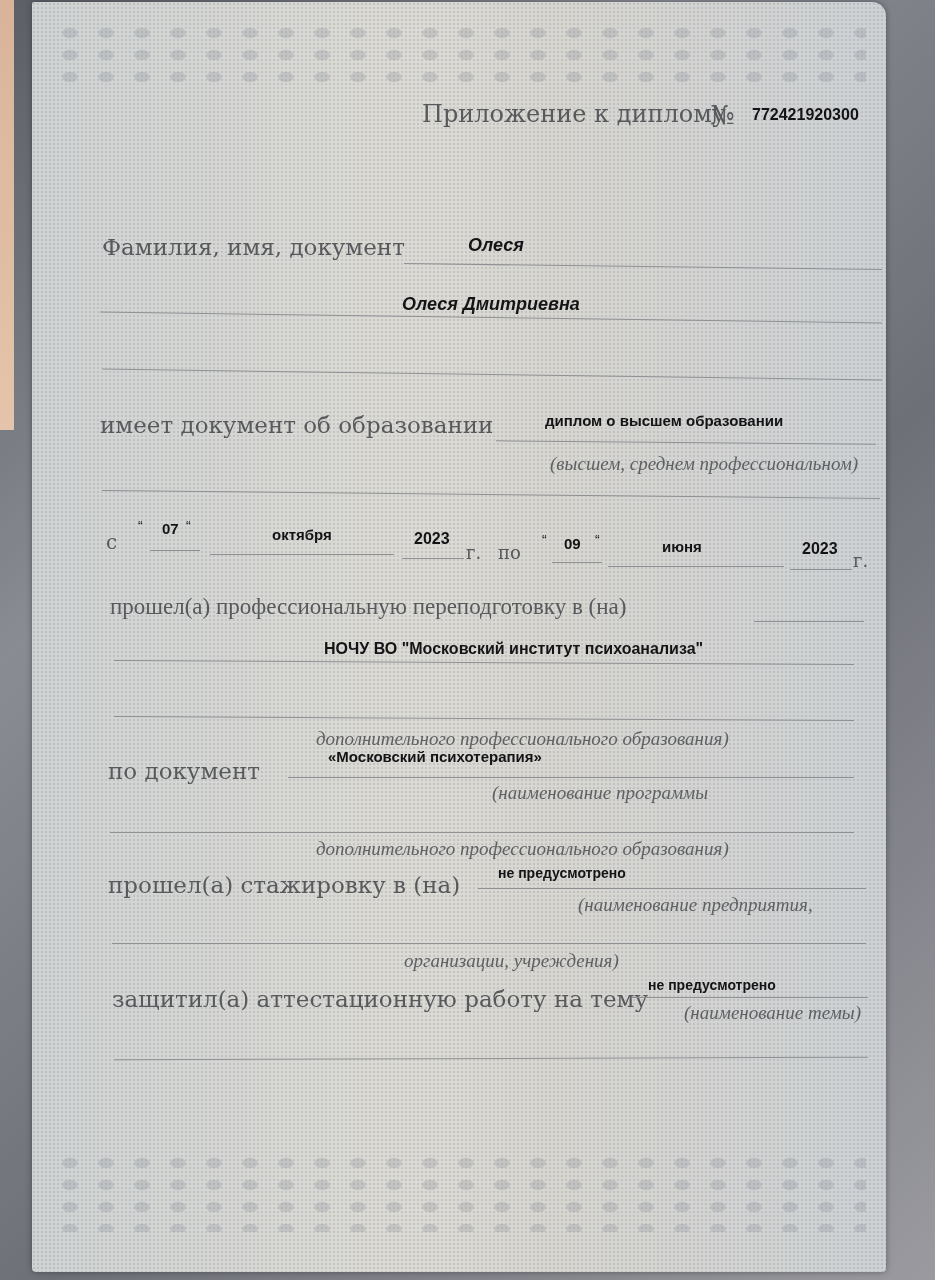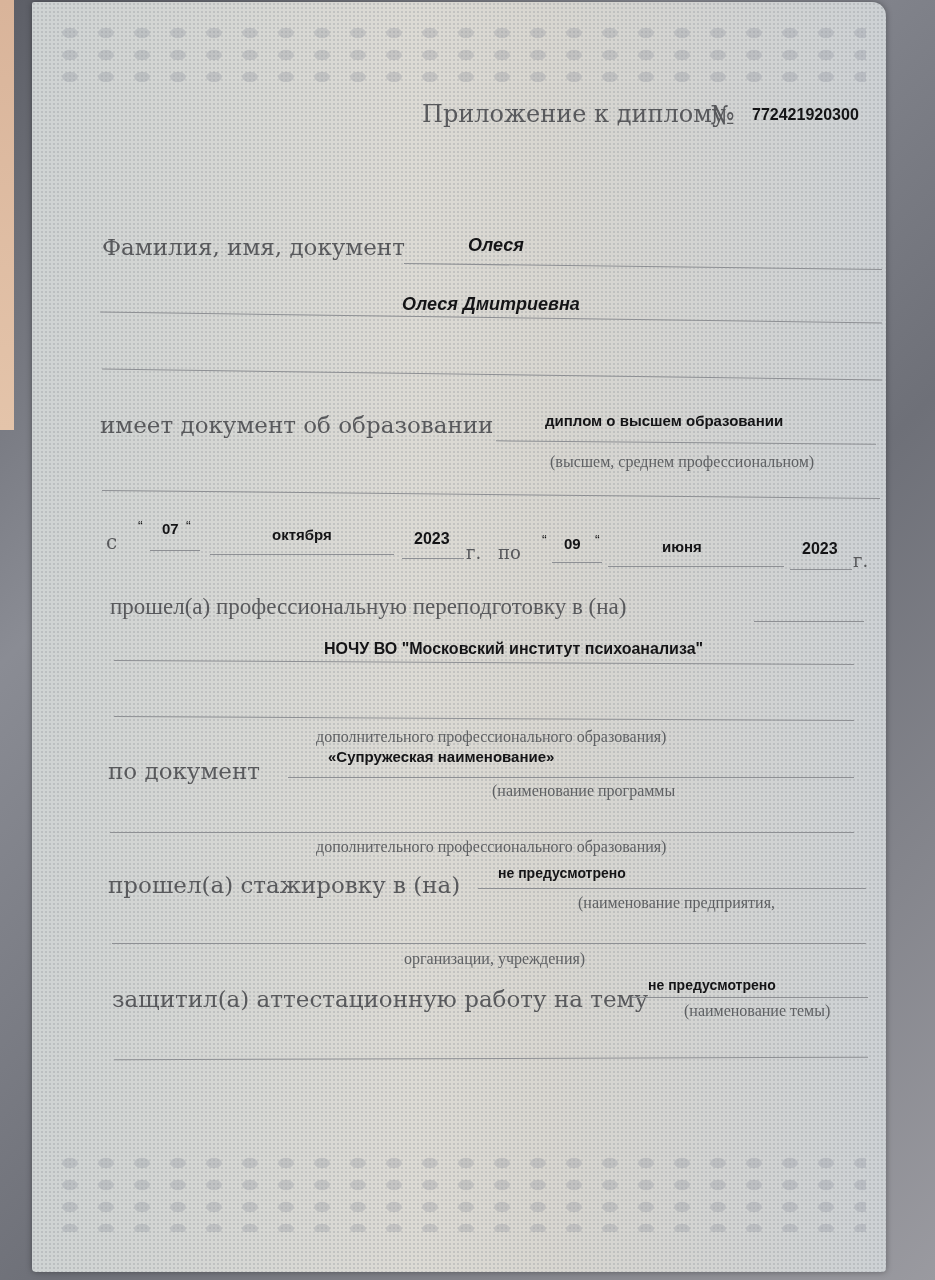--- a/index.html
+++ b/index.html
@@ -26,21 +26,21 @@
       background-image: radial-gradient(ellipse 12px 8px, rgba(120,125,140,0.28) 60%, transparent 70%);
       background-size: 36px 22px;
       opacity: 0.8;
     }
     .ornament.top { top: 20px; }
     .ornament.bottom { bottom: 40px; height: 80px; }
     .serif { font-family: "DejaVu Serif", "Liberation Serif", serif; color: #58595c; }
     .sans { font-family: "Liberation Sans", "DejaVu Sans", sans-serif; color: #141416; font-weight: bold; }
     .abs { position: absolute; white-space: nowrap; }
     .line { position: absolute; height: 1px; background: #8e9094; }
-    .hint { font-family: "Liberation Serif", "DejaVu Serif", serif; color: #5e6063; font-size: 16px; }
+    .hint { font-family: "Liberation Serif", "DejaVu Serif", serif; color: #5e6063; font-size: 19px; font-style: italic; }
   </style>
 </head>
 <body>
 
 <div class="desk-corner"></div>
 
 <div class="paper">
   <div class="ornament top"></div>
   <div class="ornament bottom"></div>
 
@@ -83,21 +83,21 @@
   <div class="abs serif" style="left:821px; top:548px; font-size:18px;">г.</div>
 
   <div class="abs serif" style="left:78px; top:592px; font-size:23px;font-family:Liberation Serif, serif;">прошел(а) профессиональную переподготовку в (на)</div>
   <div class="line" style="left:722px; top:619px; width:110px;"></div>
   <div class="abs sans" style="left:292px; top:638px; font-size:16px;">НОЧУ ВО "Московский институт психоанализа"</div>
   <div class="line" style="left:82px; top:660px; width:740px; transform:rotate(0.3deg);"></div>
   <div class="line" style="left:82px; top:716px; width:740px; transform:rotate(0.3deg);"></div>
   <div class="abs hint" style="left:284px; top:726px;">дополнительного профессионального образования)</div>
 
   <div class="abs serif" style="left:76px; top:756px; font-size:23px;">по документ</div>
-  <div class="abs sans" style="left:296px; top:746px; font-size:15px;">«Супружеская наименование»</div>
+  <div class="abs sans" style="left:296px; top:746px; font-size:15px;">«Московский психотерапия»</div>
   <div class="line" style="left:256px; top:775px; width:566px;"></div>
   <div class="abs hint" style="left:460px; top:780px;">(наименование программы</div>
   <div class="line" style="left:78px; top:830px; width:744px;"></div>
   <div class="abs hint" style="left:284px; top:836px;">дополнительного профессионального образования)</div>
 
   <div class="abs serif" style="left:76px; top:870px; font-size:23px;">прошел(а) стажировку в (на)</div>
   <div class="abs sans" style="left:466px; top:863px; font-size:14px;">не предусмотрено</div>
   <div class="line" style="left:446px; top:886px; width:388px;"></div>
   <div class="abs hint" style="left:546px; top:892px;">(наименование предприятия,</div>
   <div class="line" style="left:80px; top:941px; width:754px;"></div>

